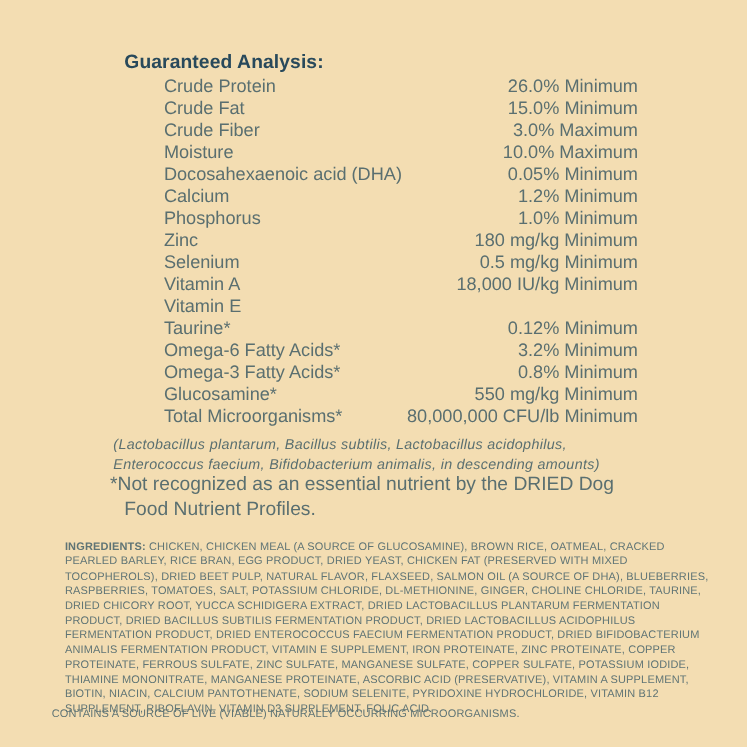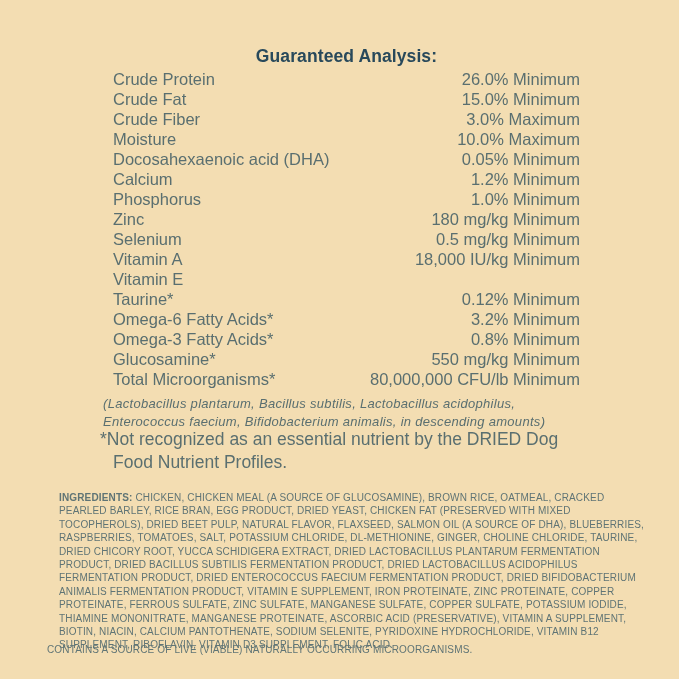--- a/index.html
+++ b/index.html
@@ -20,30 +20,30 @@
     position: absolute;
     left: 113px; top: 46px;
     width: 467px;
   }
   .ga-title {
     margin: 0 0 2px 0;
     font-size: 17.5px;
     font-weight: bold;
     color: #28495b;
     letter-spacing: 0.1px;
-    text-align: center;
   }
   .ga-rows { width: 467px; }
   .ga-row {
     display: flex;
     justify-content: space-between;
     align-items: baseline;
     line-height: 20px;
     font-size: 16.5px;
     color: #5a6f70;
+    margin-left: 36px;
   }
   .ga-row .ga-label { text-align: left; white-space: nowrap; }
   .ga-row .ga-value { text-align: right; white-space: nowrap; }
   .micro-note {
     position: absolute;
     left: 98px; top: 390px;
     width: 474px;
     margin: 5px;
     font-size: 13px;
     font-style: italic;

